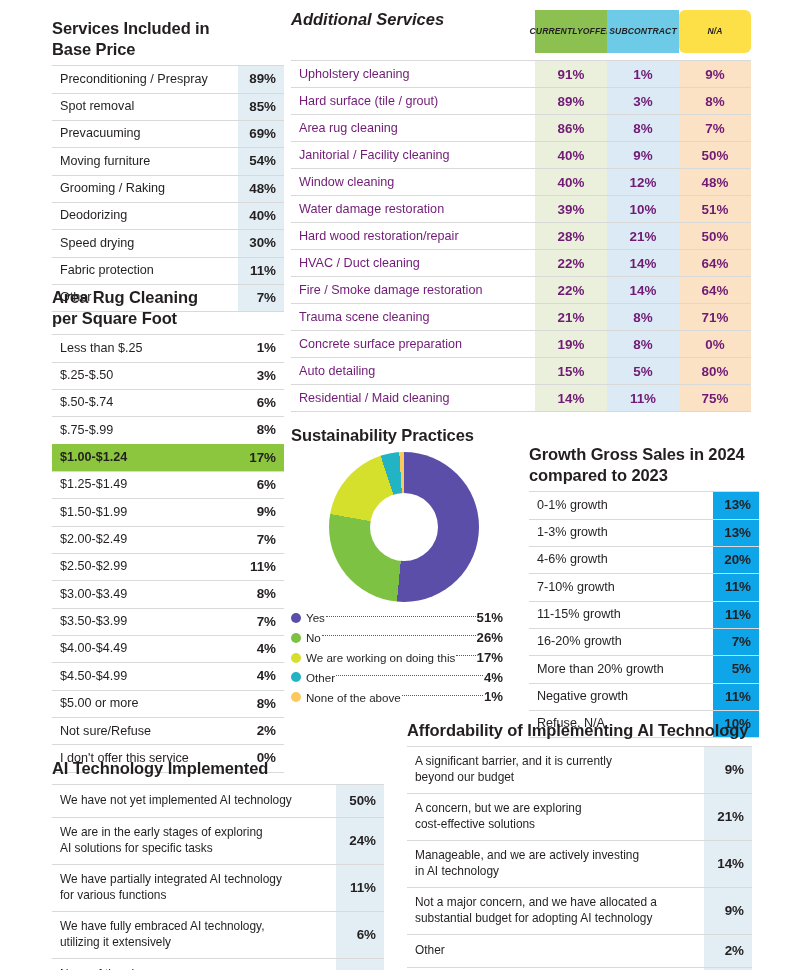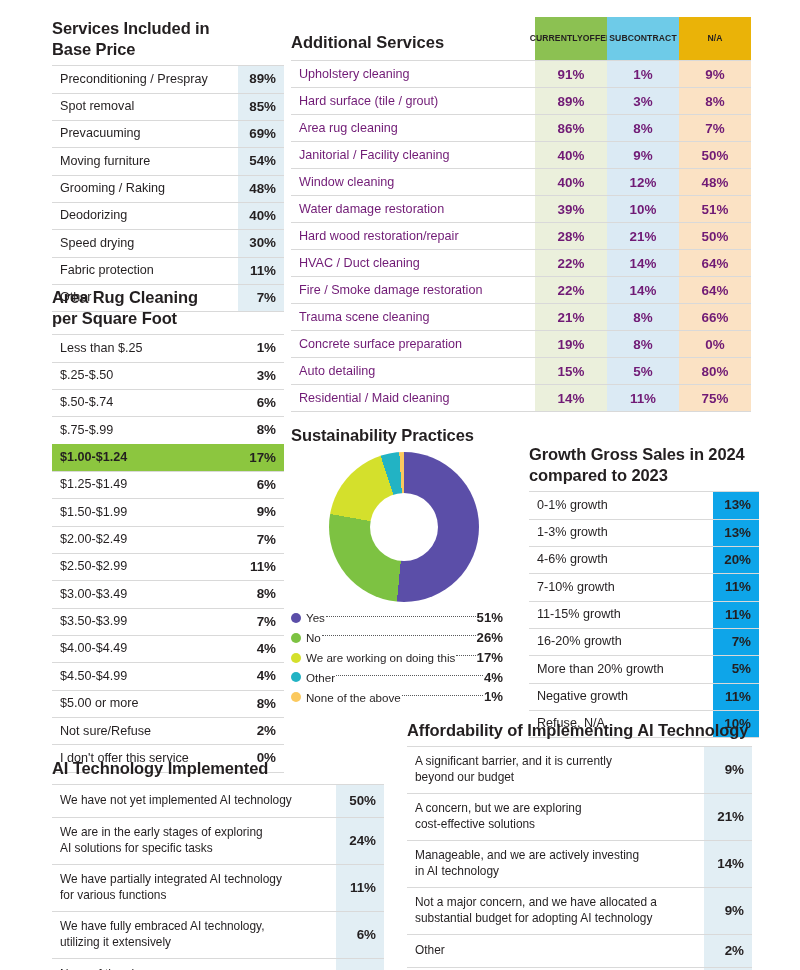--- a/index.html
+++ b/index.html
@@ -42,37 +42,37 @@
     font-size: 13.4px;
     width: 46px;
   }
   .tint-blue td.val { background: #e2eef4; }
   .tint-green td.val { background: #0ea5e9; }
   tr.hl td { background: #8cc63f !important; font-weight: 700; border-top-color:#8cc63f; }
   tr.hl td.lbl { font-weight: 700; }
 
   
   #addl { width: 460px; }
-  #addl .hdr-row { display: flex; align-items: flex-end; height: 50px; }
+  #addl .hdr-row { display: flex; align-items: flex-start; height: 50px; font-style: italic; }
   #addl .hdr-title {
     flex: 1 1 auto;
     font-size: 16.5px; font-weight: 700;
     padding-bottom: 8px;
   }
   .hcell {
     width: 72px; height: 43px;
     display: flex; 
     align-items: center; justify-content: center;
     color: #231f20; font-weight: 700;
     font-size: 8.6px; letter-spacing: 0.1px;
     text-align: center; line-height: 1.18;
   }
   .hcell.g { background: #8cc152; }
   .hcell.b { background: #6ecbe8; }
-  .hcell.o { background: #eab308; }
+  .hcell.o { background: #fde047; border-radius: 6px; }
 
   table.svc { width: 100%; border-collapse: collapse; table-layout: fixed; }
   table.svc td {
     font-size: 12.6px; padding: 5.5px 0 5.5px 8px;
     border-top: 1px solid #d9d9d9;
     color: #701a75;
   }
   table.svc tr:last-child td { border-bottom: 1px solid #d9d9d9; }
   table.svc td.n {
     width: 72px; text-align: center; padding-left: 0;
@@ -311,21 +311,21 @@
           <tr>
             <td>Fire / Smoke damage restoration</td>
             <td class="n c1">22%</td>
             <td class="n c2">14%</td>
             <td class="n c3">64%</td>
           </tr>
           <tr>
             <td>Trauma scene cleaning</td>
             <td class="n c1">21%</td>
             <td class="n c2">8%</td>
-            <td class="n c3">66%</td>
+            <td class="n c3">71%</td>
           </tr>
           <tr>
             <td>Concrete surface preparation</td>
             <td class="n c1">19%</td>
             <td class="n c2">8%</td>
             <td class="n c3">0%</td>
           </tr>
           <tr>
             <td>Auto detailing</td>
             <td class="n c1">15%</td>

